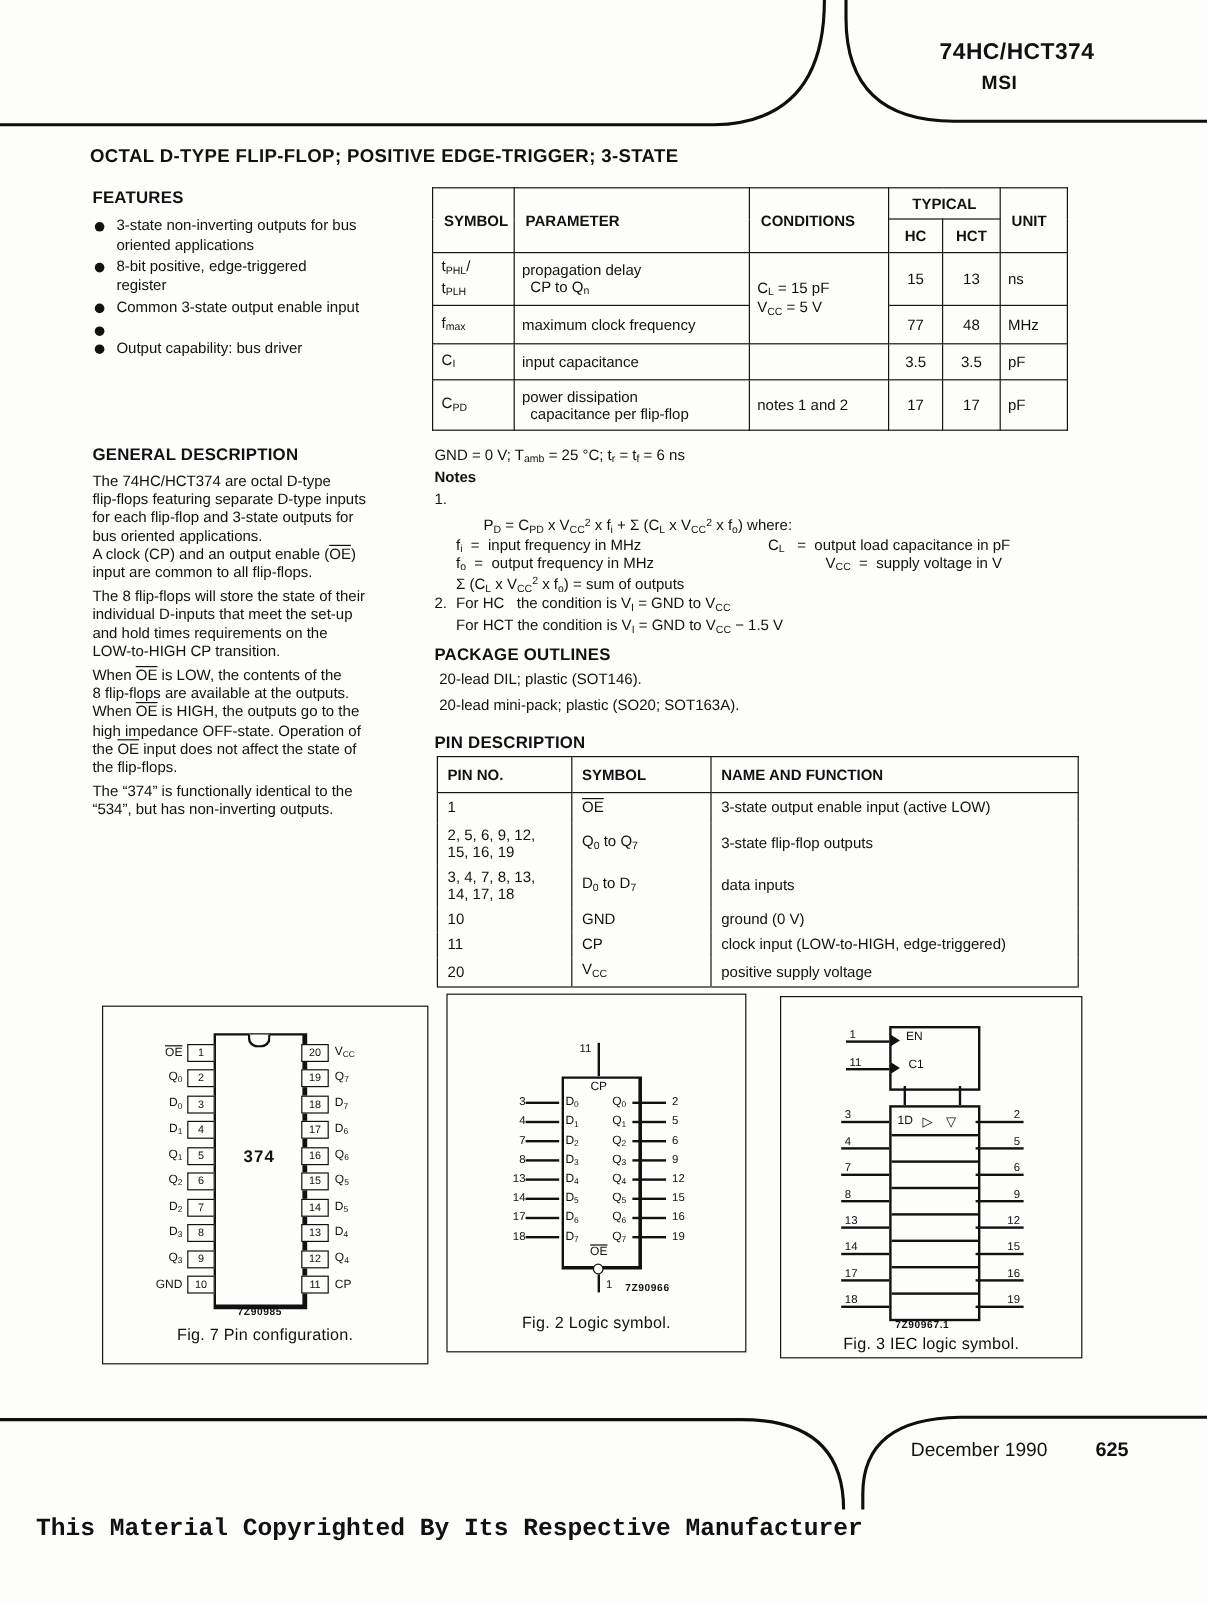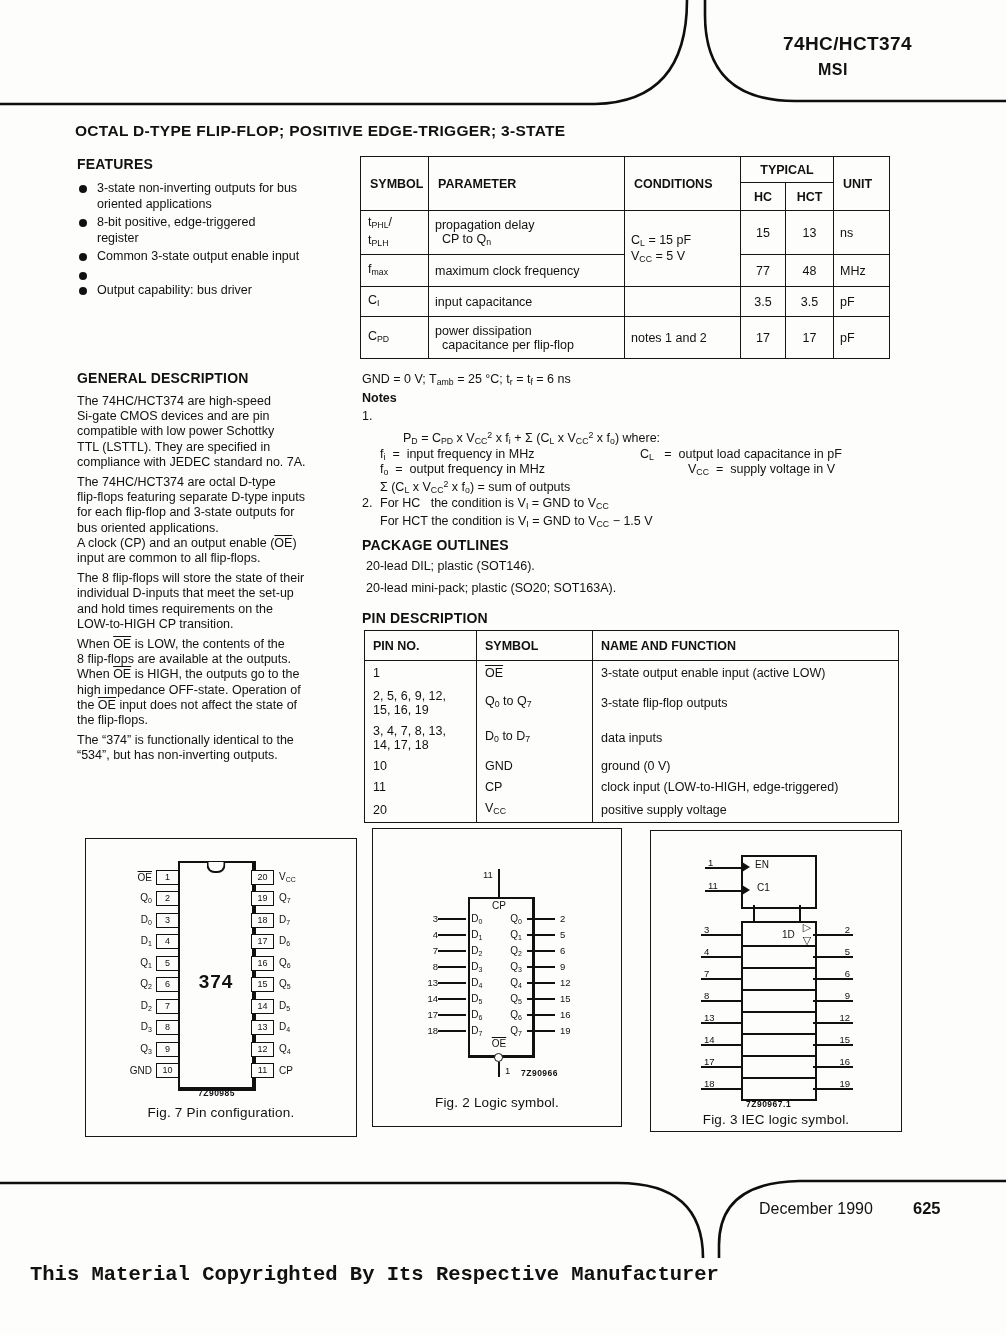--- a/index.html
+++ b/index.html
@@ -37,21 +37,21 @@
   .pintab{border:1.6px solid #151515;}
   
   .figbox{position:absolute;border:1.6px solid #161616;background:#fdfdfc;}
   .figcaption{position:absolute;width:100%;text-align:center;font-size:13.5px;letter-spacing:.2px;}
   .figcode{position:absolute;font-size:8.5px;font-weight:bold;letter-spacing:.5px;}
   
   .f1chip{position:absolute;left:92px;top:22px;width:72px;height:224px;
           border:2.2px solid #111;border-right-width:4px;border-bottom-width:4px;background:#fdfdfc;}
   .f1notch{position:absolute;left:50%;top:-1px;transform:translateX(-50%);width:15px;height:9px;
            border:2px solid #111;border-top:none;border-radius:0 0 8px 8px;background:#fdfdfc;}
-  .f1num{position:absolute;width:100%;text-align:center;top:108px;font-size:19px;font-weight:bold;letter-spacing:1px;}
+  .f1num{position:absolute;width:100%;text-align:center;top:92px;font-size:14px;font-weight:bold;letter-spacing:1px;}
   .f1row{position:absolute;left:0;width:100%;display:flex;align-items:center;height:16px;}
   .f1lbl{font-size:10px;}
   .f1lbl.l{width:66px;text-align:right;padding-right:4px;}
   .f1lbl.r{padding-left:5px;}
   .f1pin{width:21px;height:13px;border:1.7px solid #111;background:#fdfdfc;font-size:9px;
          text-align:center;line-height:13px;position:relative;z-index:2;}
   .f1mid{width:72px;}
   
   .f2rect{position:absolute;left:95px;top:68px;width:62px;height:156px;border:2.2px solid #111;
           border-right-width:3.2px;border-bottom-width:3.2px;background:#fdfdfc;}
@@ -118,21 +118,20 @@
         <span class="feat-bullet"></span>
       </div>
     <div class="feat-item">
         <span class="feat-bullet"></span>
         <span class="feat-text">Output capability: bus driver</span>
       </div>
   </div>
 
   <div class="abs" style="left:77px;top:370px;width:296px;">
     <div class="h1" style="margin-bottom:8px;">GENERAL DESCRIPTION</div>
-    <p class="body-text para">The 74HC/HCT374 are high-speed<br>Si-gate CMOS devices and are pin<br>compatible with low power Schottky<br>TTL (LSTTL). They are specified in<br>compliance with JEDEC standard no. 7A.</p>
     <p class="body-text para">The 74HC/HCT374 are octal D-type<br>flip-flops featuring separate D-type inputs<br>for each flip-flop and 3-state outputs for<br>bus oriented applications.<br>A clock (CP) and an output enable (<span class="ov">OE</span>)<br>input are common to all flip-flops.</p>
     <p class="body-text para">The 8 flip-flops will store the state of their<br>individual D-inputs that meet the set-up<br>and hold times requirements on the<br>LOW-to-HIGH CP transition.</p>
     <p class="body-text para">When <span class="ov">OE</span> is LOW, the contents of the<br>8 flip-flops are available at the outputs.<br>When <span class="ov">OE</span> is HIGH, the outputs go to the<br>high impedance OFF-state. Operation of<br>the <span class="ov">OE</span> input does not affect the state of<br>the flip-flops.</p>
     <p class="body-text para">The “374” is functionally identical to the<br>“534”, but has non-inverting outputs.</p>
   </div>
 
   <table class="chartab abs" style="left:360px;top:156px;">
     <colgroup>
         <col style="width:68px">
         <col style="width:196px">
@@ -414,21 +413,21 @@
     <div class="f3pin l" style="left:54px;top:26px;width:36px;">1</div>
     <div class="f3tri" style="left:91px;top:31px;"></div>
     <div class="f3txt" style="left:104px;top:28px;">EN</div>
     <div class="f3pin l" style="left:54px;top:49px;width:36px;">11</div>
     <div class="f3tri" style="left:91px;top:54px;"></div>
     <div class="f3txt" style="left:106px;top:51px;">C1</div>
     <div class="f3conn" style="left:102px;top:74px;height:16px;"></div>
     <div class="f3conn" style="left:148px;top:74px;height:16px;"></div>
     <div class="f3stack">
       <div class="f3cell" style="display:flex;align-items:center;">
-        <span style="font-size:10px;padding-left:5px;margin-left:34px;">1D</span>
+        <span style="font-size:10px;padding-left:5px;">1D</span>
         <span class="f3icons" style="margin-left:8px;">▷ ▽</span>
       </div>
       <div class="f3cell"></div>
       <div class="f3cell"></div>
       <div class="f3cell"></div>
       <div class="f3cell"></div>
       <div class="f3cell"></div>
       <div class="f3cell"></div>
       <div class="f3cell"></div>
     </div>

